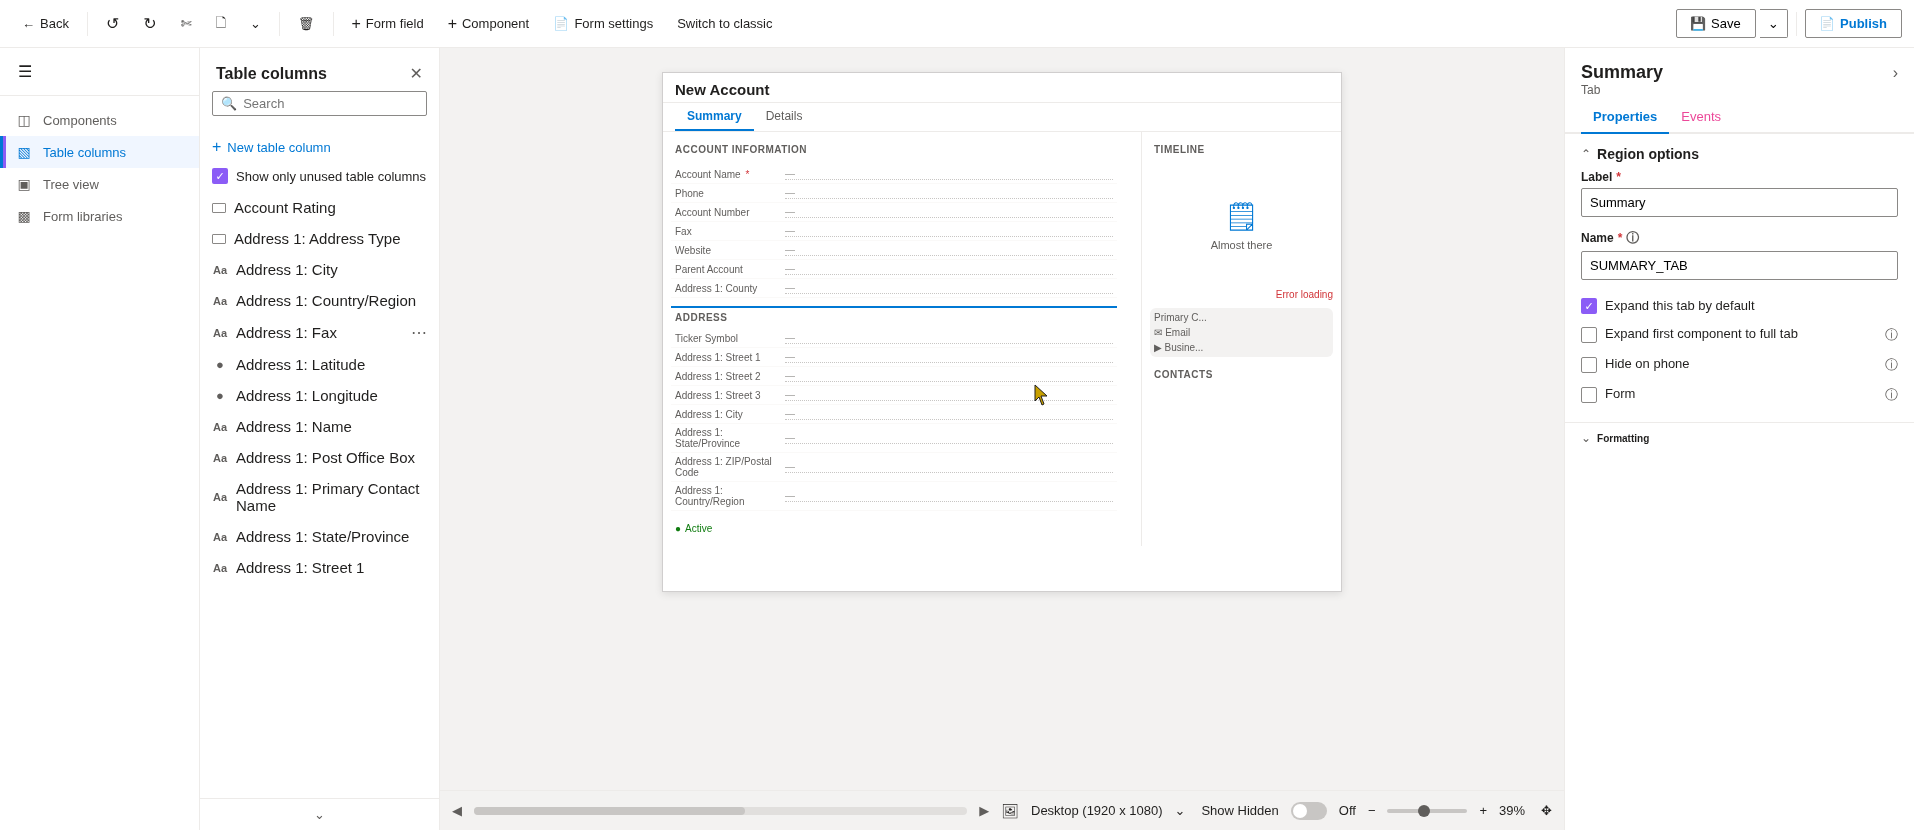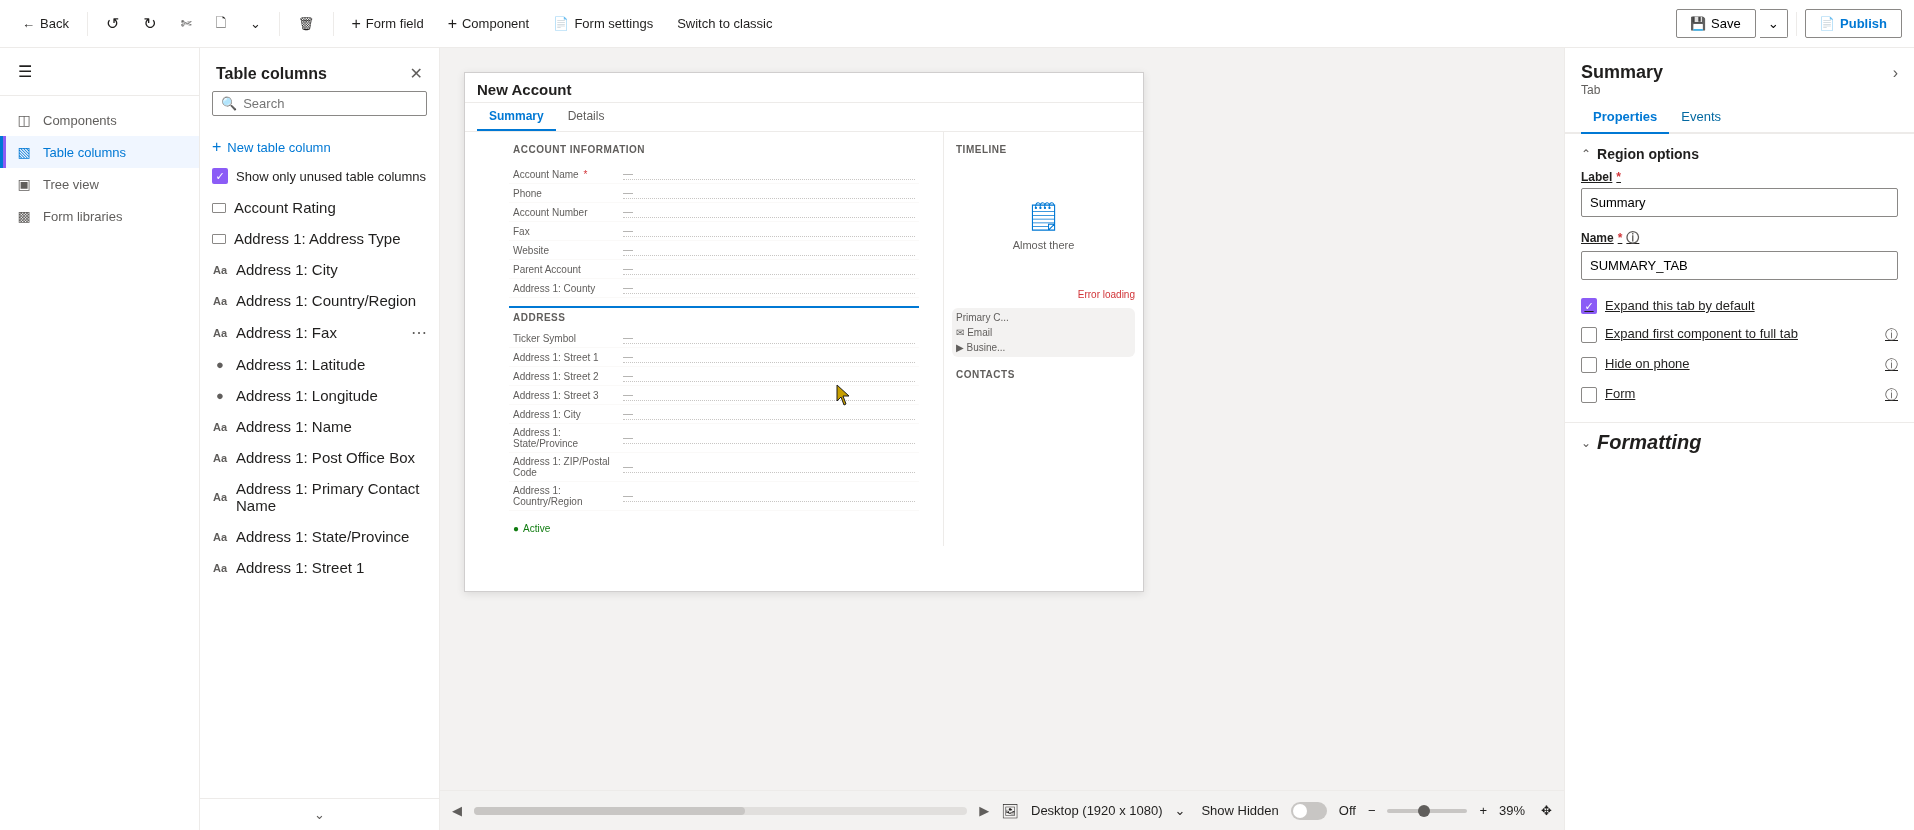--- a/index.html
+++ b/index.html
@@ -111,21 +111,21 @@
     .col-more-visible { display: block !important; }
 
     
     .canvas-area {
       flex: 1;
       background: #f3f2f1;
       display: flex; flex-direction: column;
       overflow: hidden;
     }
     .canvas-content {
-      flex: 1; display: flex; align-items: flex-start; 
+      flex: 1; display: flex; align-items: flex-start; justify-content: center;
       padding: 24px; overflow: hidden; position: relative;
     }
 
     
     .form-preview {
       background: #fff;
       border: 1px solid #d0cece;
       width: 680px;
       min-height: 520px;
       box-shadow: 0 2px 8px rgba(0,0,0,0.1);
@@ -142,21 +142,21 @@
     .form-tabs {
       display: flex; gap: 0; border-bottom: 1px solid #edebe9;
       padding: 0 12px;
     }
     .form-tab {
       padding: 6px 12px; font-size: 12px; cursor: pointer; color: #605e5c;
       border-bottom: 2px solid transparent;
     }
     .form-tab.active { color: #0078d4; border-bottom-color: #0078d4; font-weight: 600; }
     .form-body {
-      display: flex; gap: 16px; padding-left: 36px;
+      display: flex; gap: 16px;
     }
     .form-main-col {
       flex: 1; padding: 8px;
     }
     .form-right-col {
       width: 200px; border-left: 1px solid #edebe9; padding: 8px;
     }
     .form-section-title {
       font-size: 10px; font-weight: 600; color: #605e5c;
       text-transform: uppercase; letter-spacing: 0.5px;
@@ -221,34 +221,34 @@
       padding: 14px 16px 4px;
       display: flex; align-items: flex-start; justify-content: space-between;
     }
     .right-panel-title { font-size: 18px; font-weight: 600; }
     .right-panel-subtitle { font-size: 12px; color: #605e5c; }
     .right-panel-close { cursor: pointer; color: #605e5c; font-size: 16px; margin-top: 2px; }
     .right-panel-tabs {
       display: flex; border-bottom: 2px solid #edebe9; padding: 0 16px;
     }
     .right-tab {
-      padding: 8px 12px; font-size: 13px; cursor: pointer; color: #0369a1;
+      padding: 8px 12px; font-size: 13px; cursor: pointer; color: #ec4899;
       border-bottom: 2px solid transparent; margin-bottom: -2px;
     }
     .right-tab.active { color: #0078d4; border-bottom-color: #0078d4; font-weight: 600; }
     .right-panel-body { flex: 1; overflow-y: auto; padding: 0; }
 
     
     .section-header {
       display: flex; align-items: center; gap: 6px;
       padding: 12px 16px 8px; cursor: pointer;
     }
     .section-header-title { font-size: 14px; font-weight: 600; }
     .section-chevron { font-size: 12px; color: #605e5c; }
-    .section-body { padding: 0 16px 12px; text-decoration: underline; }
+    .section-body { padding: 0 16px 12px; }
     .field-group { margin-bottom: 12px; }
     .field-label {
       font-size: 12px; font-weight: 600; margin-bottom: 4px;
       display: flex; align-items: center; gap: 4px;
     }
     .required-star { color: #d13438; }
     .text-input {
       width: 100%; padding: 6px 8px;
       border: 1px solid #8a8886; border-radius: 2px;
       font-size: 13px; outline: none;
@@ -682,19 +682,19 @@
             <div class="checkbox-empty"></div>
             <span class="option-label">Form</span>
             <span class="info-icon">ⓘ</span>
           </div>
         </div>
       </div>
 
       <div style="border-top:1px solid #edebe9; padding:0 16px 12px;">
         <div class="formatting-header">
           <span style="font-size:12px; color:#605e5c;">⌄</span>
-          <span style="font-size:20px; font-weight:600;font-style:italic;">Formatting</span>
+          <span style="font-size:10px; font-weight:600;">Formatting</span>
         </div>
       </div>
     </div>
   </div>
 
 </div>
 
 </body></html>

